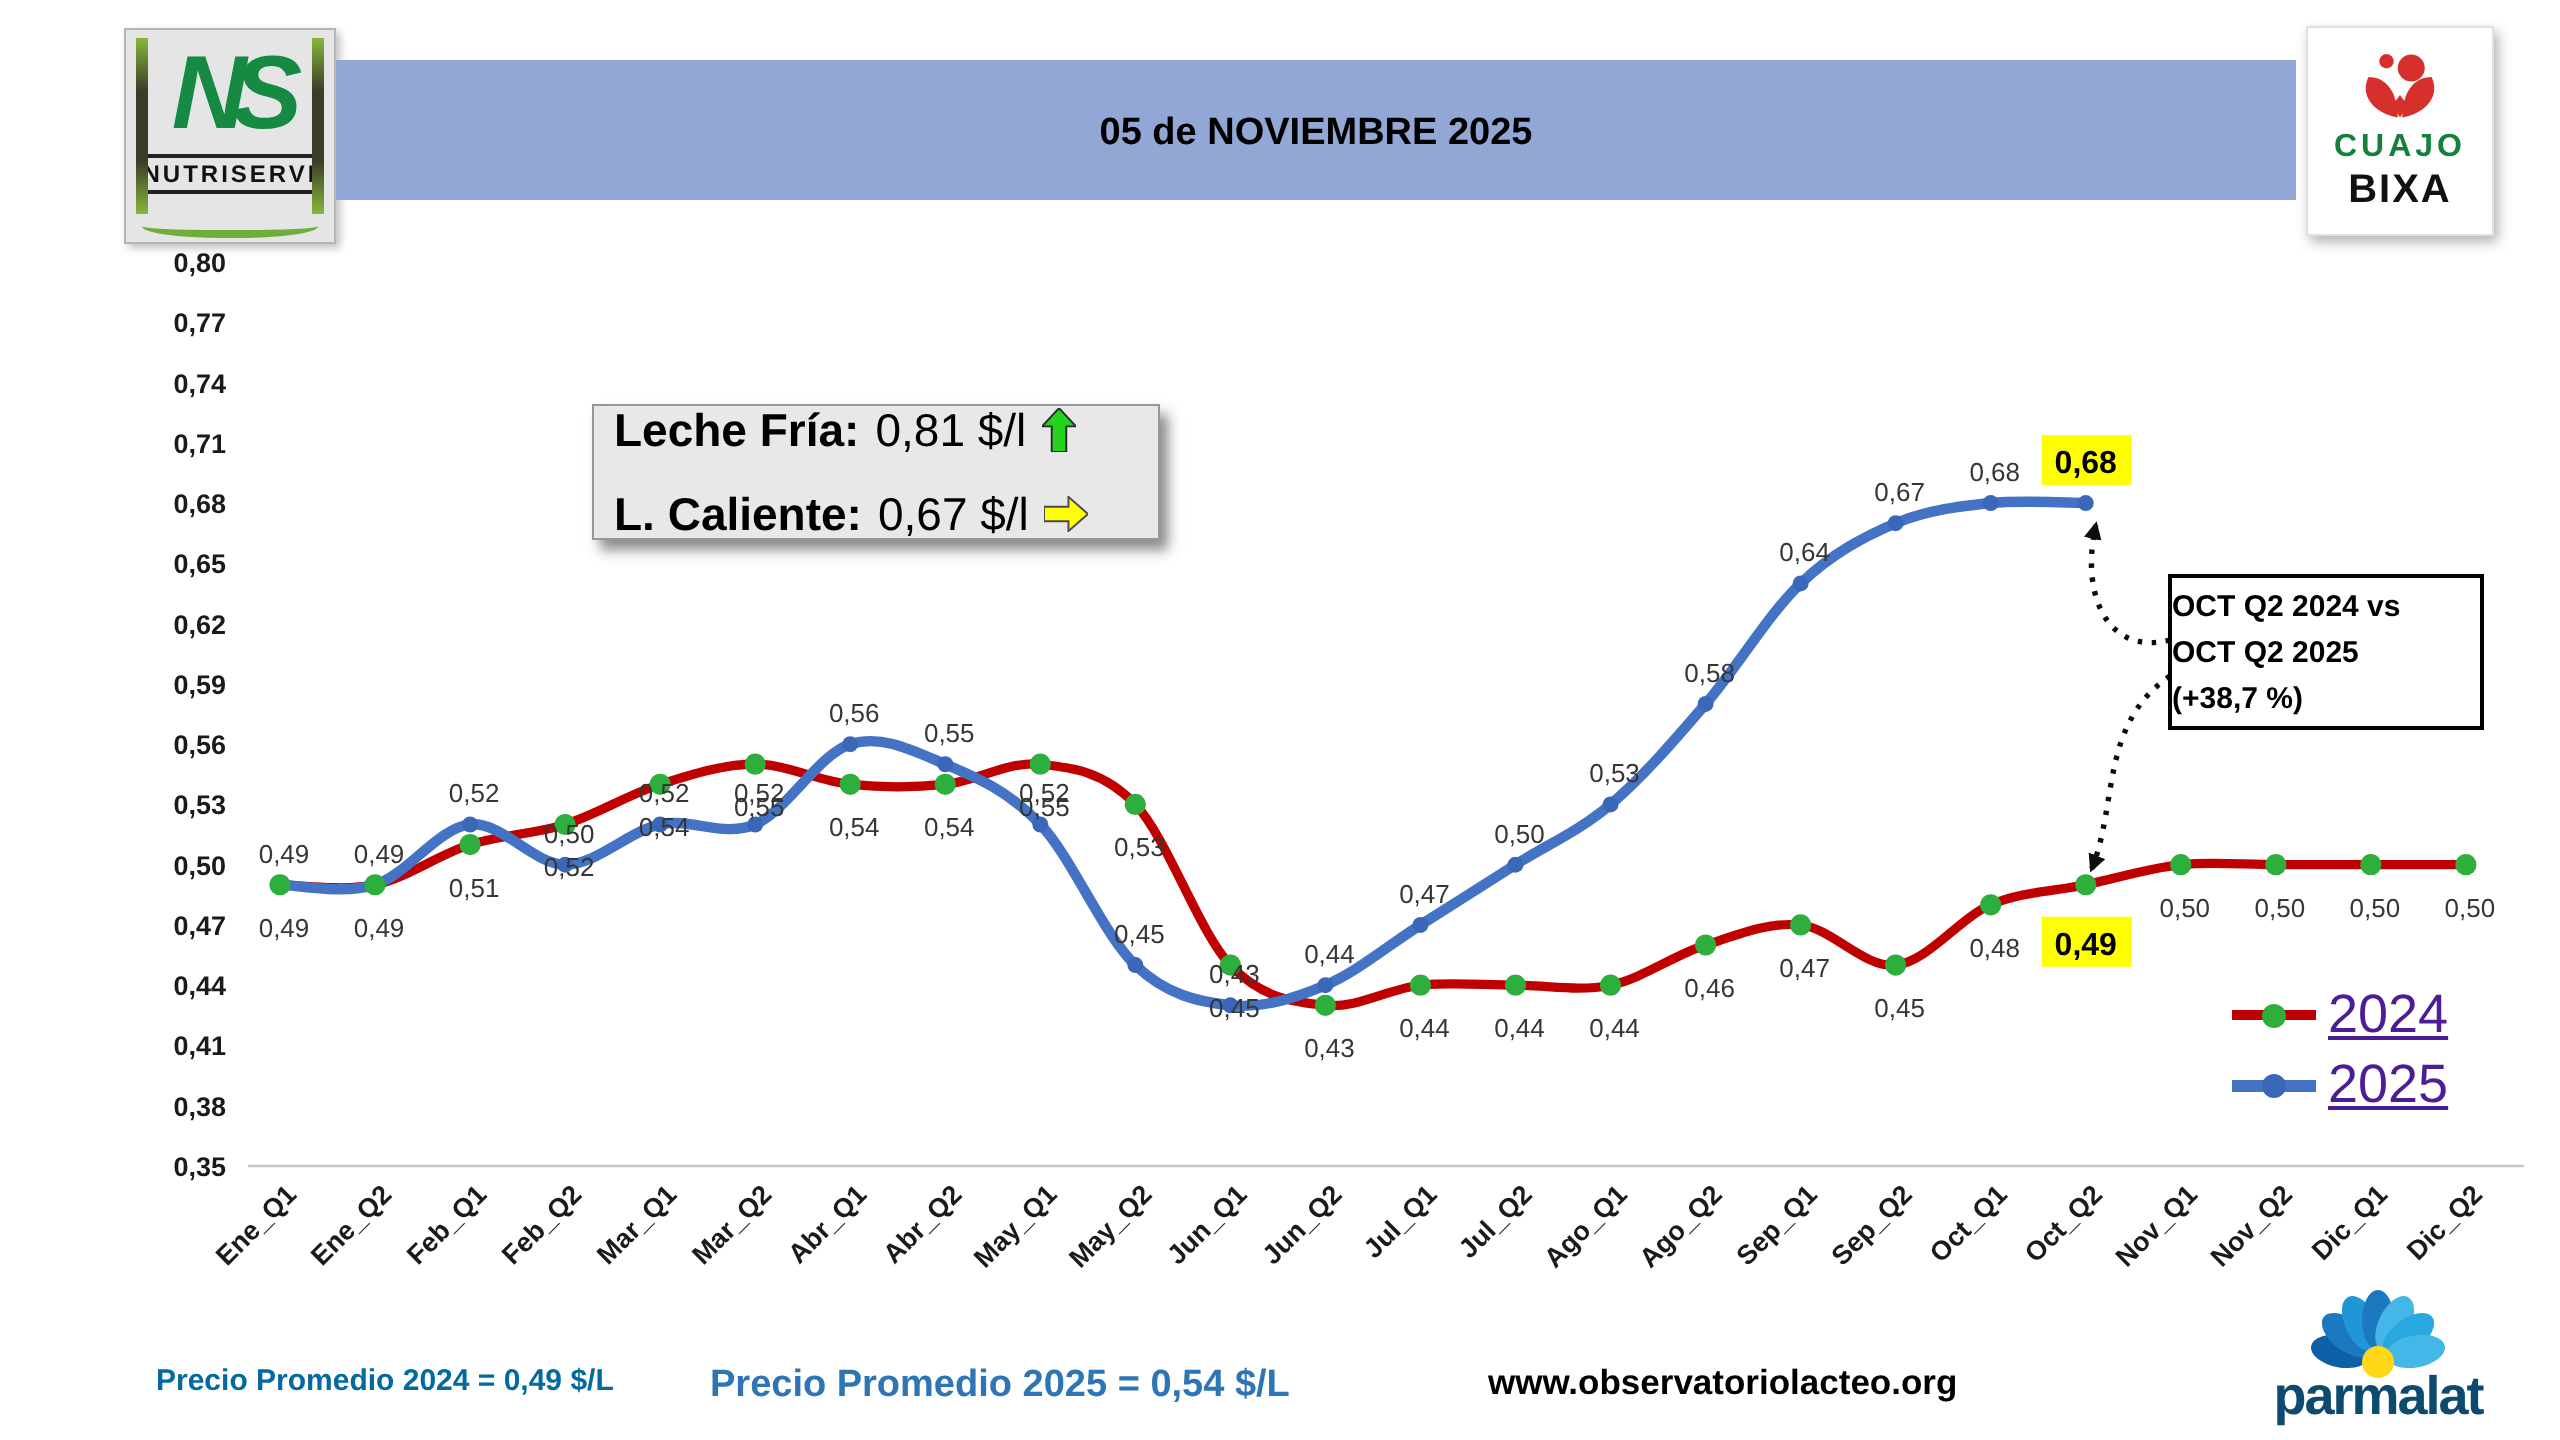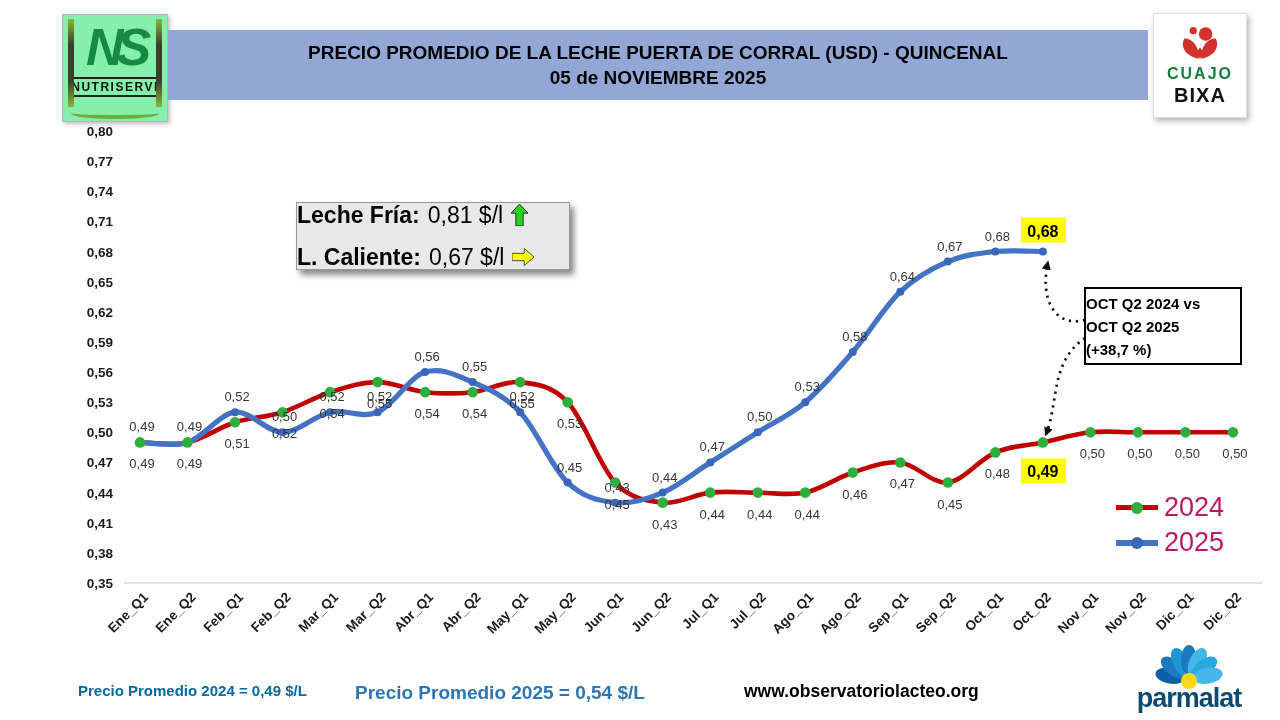--- a/index.html
+++ b/index.html
@@ -1,21 +1,21 @@
 <!DOCTYPE html>
 <html><head>
 <meta charset="utf-8">
 <style>
   html,body{margin:0;padding:0;}
   body{width:1280px;height:720px;position:relative;overflow:hidden;background:#ffffff;
        font-family:"Liberation Sans",sans-serif;color:#000;}
   #stage{position:absolute;inset:0;}
 
   
-  #ns-logo{position:absolute;left:62px;top:14px;width:104px;height:106px;background:#86efac;
+  #ns-logo{position:absolute;left:62px;top:14px;width:104px;height:106px;background:#e5e5e5;
            border:1px solid #b5b5b5;box-shadow:2px 2px 4px rgba(0,0,0,.25);
            display:flex;flex-direction:column;align-items:center;justify-content:flex-start;}
   .ns-sides{position:absolute;top:4px;bottom:14px;width:6px;background:linear-gradient(#86b83a,#3c3c28 30%,#3c3c28 70%,#86b83a);}
   .ns-left{left:5px;}.ns-right{right:5px;}
   .ns-mono{font-size:52px;font-weight:800;letter-spacing:-7px;color:#168a43;line-height:60px;margin-top:2px;
            font-style:italic;}
   .ns-name{font-size:12px;font-weight:800;letter-spacing:1.5px;color:#111;border-top:2px solid #222;
            border-bottom:2px solid #222;padding:1px 2px;margin-top:0px;}
   .ns-arc{position:absolute;bottom:2px;left:8px;right:8px;height:9px;border-bottom:4px solid #6fae3b;
           border-radius:0 0 45% 45%;}
@@ -34,33 +34,33 @@
   
   #chart-svg{position:absolute;left:0;top:0;}
   .ylab{font-size:13.5px;font-weight:700;fill:#1a1a1a;}
   .xlab{font-size:13.5px;font-weight:700;fill:#1a1a1a;}
   .dlab{font-size:13px;fill:#363636;}
   .hlab{font-size:16px;font-weight:800;fill:#000;}
 
   
   #info-box{position:absolute;left:296px;top:202px;width:272px;height:66px;background:#e9e8e8;
             border:1px solid #979797;box-shadow:4px 5px 6px rgba(90,90,90,.7);
-            display:flex;flex-direction:column;justify-content:center;gap:14px;text-align:right;}
+            display:flex;flex-direction:column;justify-content:center;padding-left:10px;gap:14px;text-align:right;}
   #info-box .row{display:flex;align-items:center;font-size:23px;line-height:28px;}
   #info-box .lbl{font-weight:800;margin-right:8px;}
   #info-box svg{margin-left:8px;}
 
   
   #ann-box{position:absolute;left:1084px;top:287px;width:154px;height:74px;background:#fff;
            border:2px solid #000;display:flex;flex-direction:column;align-items:flex-start;justify-content:center;}
   #ann-box div{font-size:15px;font-weight:800;line-height:23px;}
 
   
   #legend{position:absolute;left:1116px;top:492px;display:flex;flex-direction:column;gap:4px;}
-  .lrow{display:flex;align-items:center;gap:6px;font-size:27px;color:#be185d;}
+  .lrow{display:flex;align-items:center;gap:6px;font-size:27px;color:#4c1d95;text-decoration:underline;}
   .sw{position:relative;width:42px;height:5px;display:inline-block;}
   .sw24{background:#c00000;}
   .sw25{background:#4472c4;height:6px;}
   .sw .dot{position:absolute;left:50%;top:50%;transform:translate(-50%,-50%);width:12px;height:12px;border-radius:50%;}
   .sw24 .dot{background:#2eae3c;}
   .sw25 .dot{background:#3a67b7;}
 
   
   #avg24{position:absolute;left:78px;top:682px;font-size:15px;font-weight:800;color:#0369a1;}
   #avg25{position:absolute;left:355px;top:682px;font-size:19px;font-weight:800;color:#2e75b6;}
@@ -75,21 +75,20 @@
 
   <div id="ns-logo">
     <span class="ns-sides ns-left"></span>
     <span class="ns-sides ns-right"></span>
     <div class="ns-mono">NS</div>
     <div class="ns-name">NUTRISERVI</div>
     <span class="ns-arc"></span>
   </div>
 
   <div id="title-bar">
-    <div class="t1">PRECIO PROMEDIO DE LA LECHE PUERTA DE CORRAL (USD) - QUINCENAL</div>
     <div class="t2">05 de NOVIEMBRE 2025</div>
   </div>
 
   <div id="bixa-card">
     <svg width="46" height="36" viewBox="0 0 40 32">
       <circle cx="14" cy="5" r="3.2" fill="#d6302c"></circle>
       <circle cx="25" cy="8" r="6" fill="#d6302c"></circle>
       <path d="M19,30 C8,28 2,20 6,12 C14,12 19,19 19,30 Z" fill="#d6302c"></path>
       <path d="M21,30 C32,28 38,20 34,12 C26,12 21,19 21,30 Z" fill="#d6302c"></path>
       <path d="M20,20 l3.4,4.6 L20,30 l-3.4,-5.4 Z" fill="#d6302c"></path>

